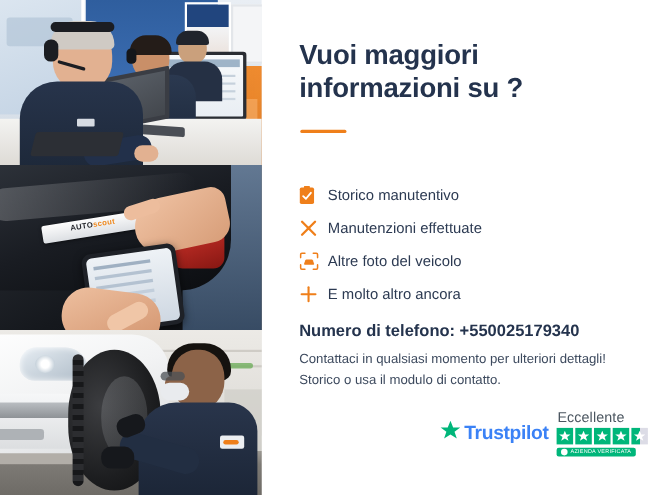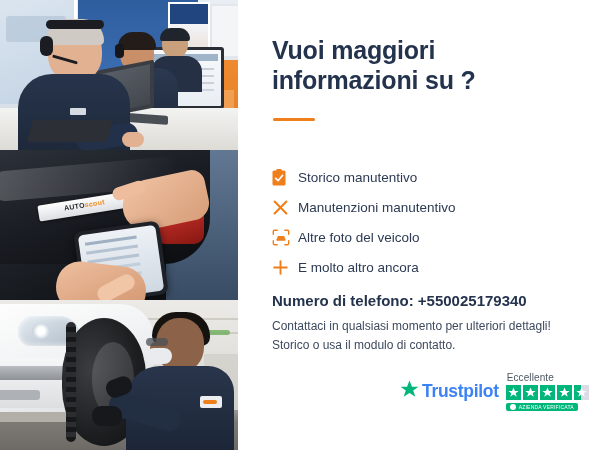--- a/index.html
+++ b/index.html
@@ -168,21 +168,21 @@
   .phone-line{position:absolute;left:24px;top:292px;font-size:15px;font-weight:bold;color:#24334d;white-space:nowrap;}
   .sub1{position:absolute;left:24px;top:319px;font-size:12px;color:#3d4a5e;white-space:nowrap;}
   .sub2{position:absolute;left:24px;top:338px;font-size:12px;color:#3d4a5e;white-space:nowrap;}
 
   
   .tp{position:absolute;left:152px;top:372px;display:flex;align-items:center;}
   .tp-logo{display:flex;align-items:center;margin-right:7px;}
   .tp-logo .star{margin-right:3px;}
   .tp-name{font-size:17.5px;font-weight:bold;color:#3b82f6;letter-spacing:-.3px;}
   .tp-right{display:flex;flex-direction:column;align-items:flex-start;}
-  .tp-ecc{font-size:10px;color:#4b5660;margin:0 0 2px 1px;letter-spacing:.1px;}
+  .tp-ecc{font-size:13px;color:#4b5660;margin:0 0 2px 1px;letter-spacing:.1px;}
   .tp-stars{display:flex;}
   .tp-stars .sq{width:15px;height:15px;background:#00b67a;margin-right:2px;display:flex;align-items:center;justify-content:center;}
   .tp-stars .sq.half{background:linear-gradient(90deg,#00b67a 50%,#dcdce6 50%);}
   .tp-verified{margin-top:3px;background:#00b67a;border-radius:2px;padding:1px 4px;display:flex;align-items:center;}
   .tp-verified .vck{width:6px;height:6px;border-radius:50%;background:#fff;margin-right:3px;flex:0 0 6px;}
   .tp-verified .vtx{font-size:5px;color:#fff;letter-spacing:.2px;white-space:nowrap;}
 </style>
 </head>
 <body>
 
@@ -308,21 +308,21 @@
       <div class="li">
         <span class="ic">
           <svg width="17" height="17" viewBox="0 0 17 17">
             <g stroke="#ef7f1a" stroke-width="2.1" stroke-linecap="round">
               <line x1="2.6" y1="2.6" x2="14.4" y2="14.4"></line>
               <line x1="14.4" y1="2.6" x2="2.6" y2="14.4"></line>
             </g>
             <circle cx="8.5" cy="8.5" r="1.5" fill="#ef7f1a"></circle>
           </svg>
         </span>
-        <span class="tx">Manutenzioni manutentivo</span>
+        <span class="tx">Manutenzioni effettuate</span>
       </div>
 
 
       <div class="li">
         <span class="ic">
           <svg width="18" height="17" viewBox="0 0 18 17">
             <g stroke="#ef7f1a" stroke-width="1.4" fill="none" stroke-linecap="round">
               <path d="M1.3 5.2 V2.4 A1.1 1.1 0 0 1 2.4 1.3 H5.2"></path>
               <path d="M12.8 1.3 H15.6 A1.1 1.1 0 0 1 16.7 2.4 V5.2"></path>
               <path d="M16.7 11.8 V14.6 A1.1 1.1 0 0 1 15.6 15.7 H12.8"></path>

